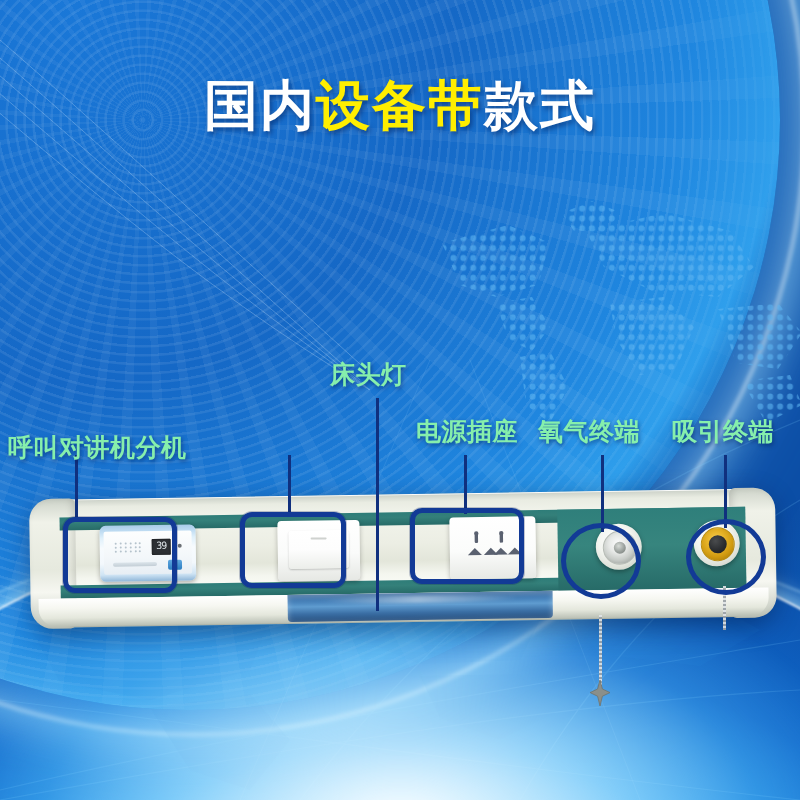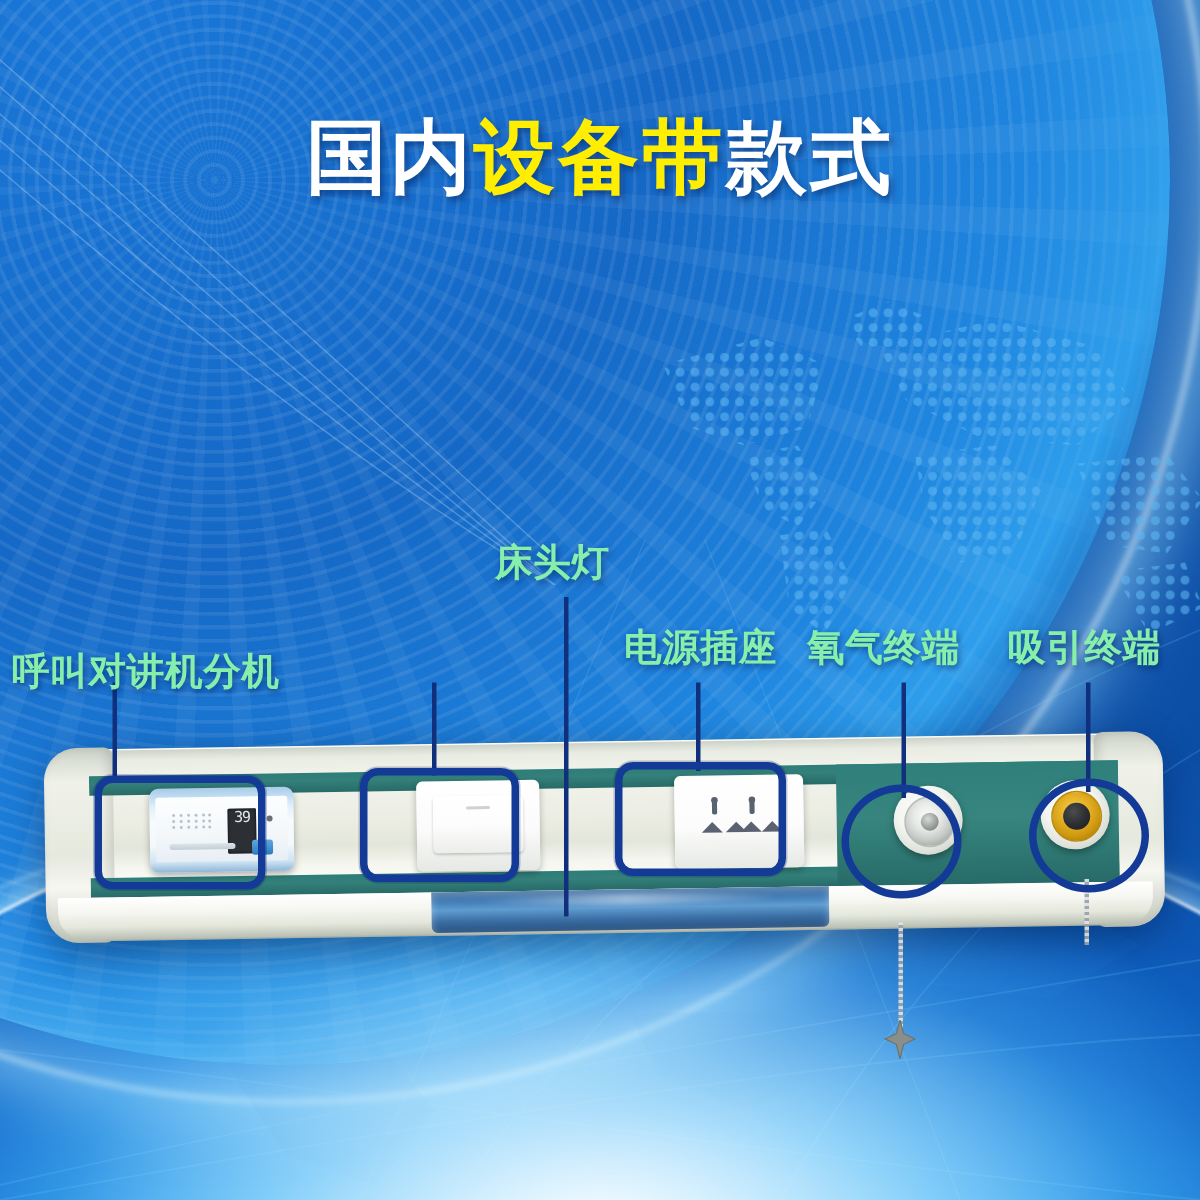--- a/index.html
+++ b/index.html
@@ -241,21 +241,21 @@
   .intercom-face {
     position: absolute; left: 4px; top: 6px; right: 4px; bottom: 7px;
     background: linear-gradient(180deg, #fdfefe 0%, #f3f7fa 60%, #e7eef4 100%);
     border-radius: 2px;
   }
   .grill {
     position: absolute; left: 9px; top: 9px; width: 30px; height: 14px;
     opacity: .75;
   }
   .ic-display {
-    position: absolute; left: 48px; top: 8px; width: 19px; height: 30px;
+    position: absolute; left: 48px; top: 8px; width: 19px; height: 16px;
     background: #2c2f33;
     border-radius: 1px;
     color: #dfe6ea;
     font-family: "DejaVu Sans Mono", monospace;
     font-size: 10px; font-weight: normal;
     line-height: 14px; text-align: center;
     letter-spacing: -1px;
     box-shadow: inset 0 0 2px rgba(0,0,0,.8);
   }
   .ic-dot {

